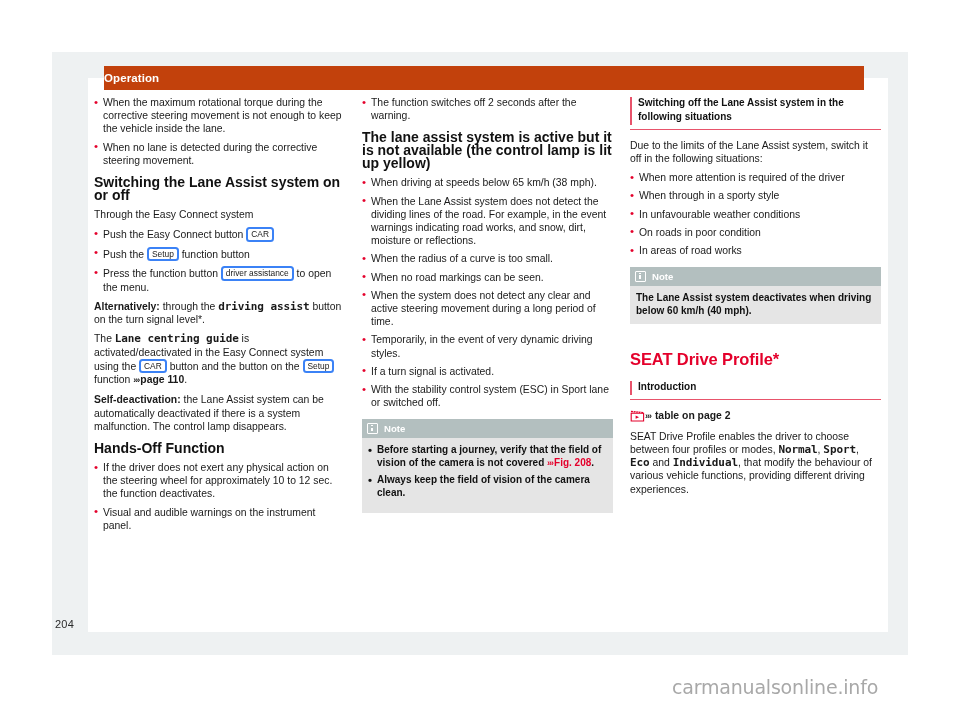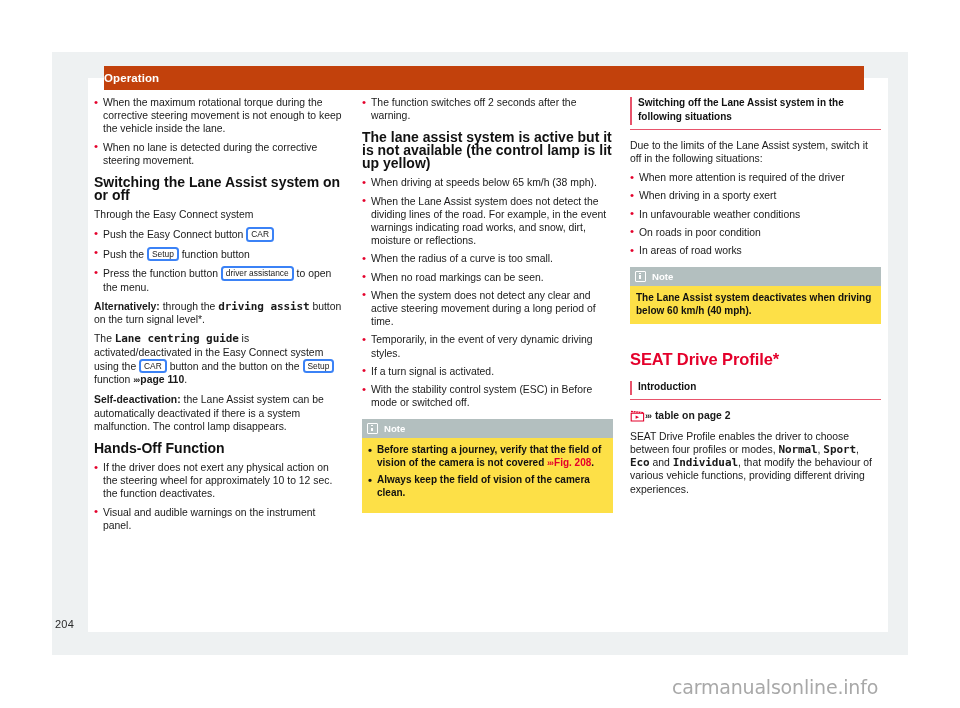--- a/index.html
+++ b/index.html
@@ -182,21 +182,21 @@
   .xref .arrows {
     font-size: 9px;
     letter-spacing: -1px;
     margin-right: 1px;
   }
   .xref.red { color: #e4002b; }
 
   
   .notebox {
     margin: 10px 0 6px 0;
-    background: #fde047;
+    background: #e5e5e5;
     border: 0;
   }
   .notebox .note-head {
     background: #b3bfbf;
     color: #ffffff;
     font-size: 9.6px;
     font-weight: bold;
     padding: 2.5px 5px 3px 5px;
     display: flex;
     align-items: center;
@@ -306,21 +306,21 @@
     <h3 class="sub">The lane assist system is active but it is not available (the control lamp is lit up yellow)</h3>
 
     <ul class="bullets">
       <li>When driving at speeds below 65 km/h (38 mph).</li>
       <li>When the Lane Assist system does not detect the dividing lines of the road. For example, in the event warnings indicating road works, and snow, dirt, moisture or reflections.</li>
       <li>When the radius of a curve is too small.</li>
       <li>When no road markings can be seen.</li>
       <li>When the system does not detect any clear and active steering movement during a long period of time.</li>
       <li>Temporarily, in the event of very dynamic driving styles.</li>
       <li>If a turn signal is activated.</li>
-      <li>With the stability control system (ESC) in Before mode or switched off.</li>
+      <li>With the stability control system (ESC) in Sport lane or switched off.</li>
     </ul>
 
     <div class="notebox">
       <div class="note-head">
         <span class="info-icon"></span>
         <span>Note</span>
       </div>
       <div class="note-body">
         <ul class="bullets">
           <li><span>Before starting a journey, verify that the field of vision of the camera is not covered </span><span class="xref red"><span class="arrows">›››</span><span>Fig. 208</span></span><span>.</span></li>
@@ -332,21 +332,21 @@
   </div>
 
   <div class="col">
 
     <div class="secthead">Switching off the Lane Assist system in the following situations</div>
 
     <p class="body">Due to the limits of the Lane Assist system, switch it off in the following situations:</p>
 
     <ul class="bullets">
       <li>When more attention is required of the driver</li>
-      <li>When driving in a sporty exert</li>
+      <li>When through in a sporty style</li>
       <li>In unfavourable weather conditions</li>
       <li>On roads in poor condition</li>
       <li>In areas of road works</li>
     </ul>
 
     <div class="notebox">
       <div class="note-head">
         <span class="info-icon"></span>
         <span>Note</span>
       </div>

